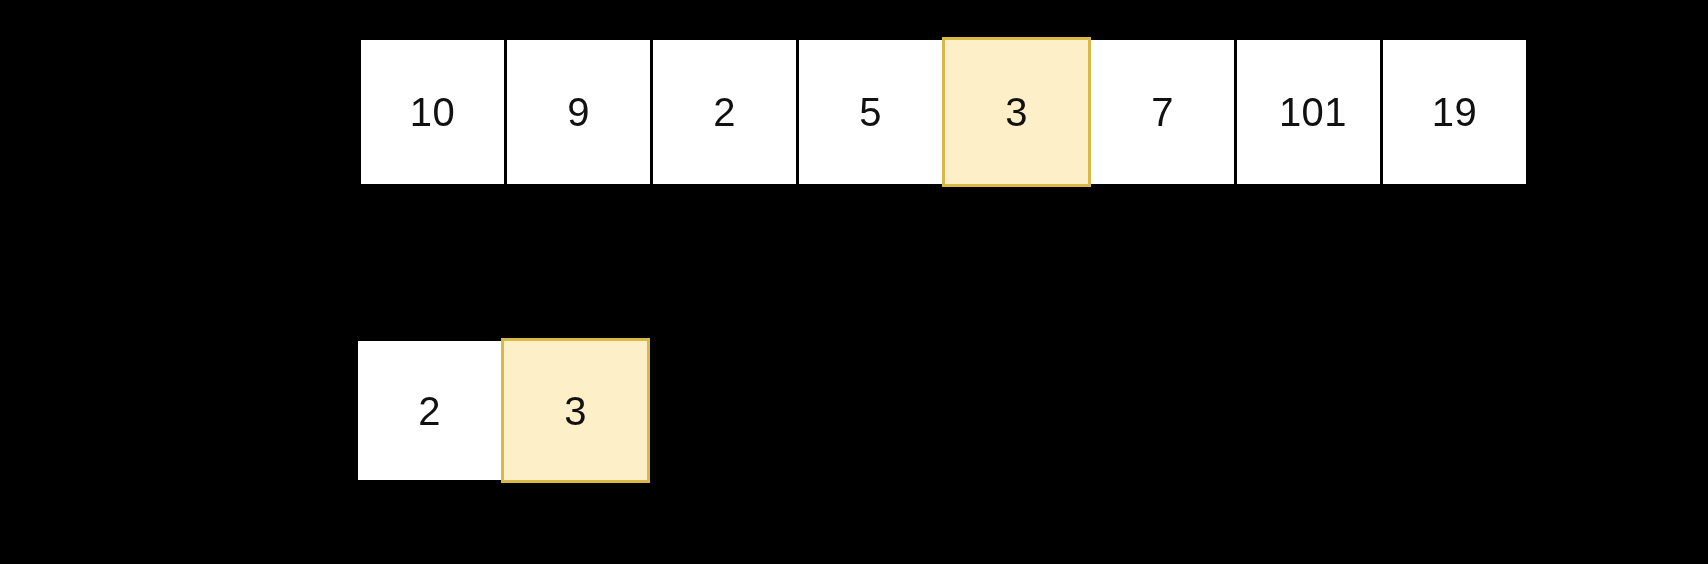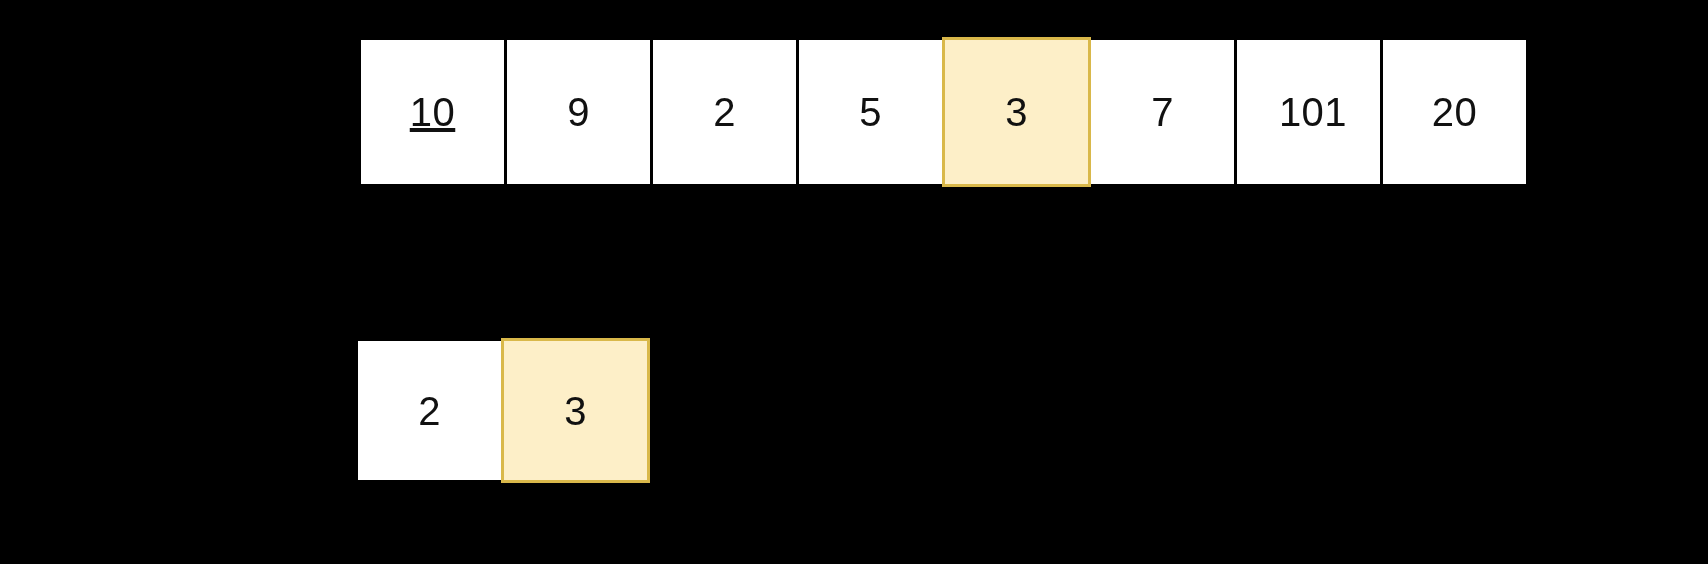--- a/index.html
+++ b/index.html
@@ -82,21 +82,21 @@
     display: block;
     pointer-events: none;
   }
 </style>
 </head>
 <body style="background: rgb(0, 0, 0);">
 
 <div class="canvas">
 
   <div class="array-row" id="top-row">
-      <div class="cell" style="background: rgb(255, 255, 255); border-color: rgb(0, 0, 0); color: rgb(17, 17, 17); text-decoration: underline;">
+      <div class="cell" style="background: rgb(255, 255, 255); border-color: rgb(0, 0, 0); color: rgb(17, 17, 17);">
         <span class="cell-value">10</span>
       </div>
       <div class="cell" style="background: rgb(255, 255, 255); border-color: rgb(0, 0, 0); color: rgb(17, 17, 17);">
         <span class="cell-value">9</span>
       </div>
       <div class="cell" style="background: rgb(255, 255, 255); border-color: rgb(0, 0, 0); color: rgb(17, 17, 17);">
         <span class="cell-value">2</span>
       </div>
       <div class="cell" style="background: rgb(255, 255, 255); border-color: rgb(0, 0, 0); color: rgb(17, 17, 17);">
         <span class="cell-value">5</span>
@@ -104,21 +104,21 @@
       <div class="cell highlight" style="background: rgb(253, 239, 200); border-color: rgb(217, 184, 74); color: rgb(17, 17, 17);">
         <span class="cell-value">3</span>
       </div>
       <div class="cell" style="background: rgb(255, 255, 255); border-color: rgb(0, 0, 0); color: rgb(17, 17, 17);">
         <span class="cell-value">7</span>
       </div>
       <div class="cell" style="background: rgb(255, 255, 255); border-color: rgb(0, 0, 0); color: rgb(17, 17, 17); padding-left: 9px;">
         <span class="cell-value">101</span>
       </div>
       <div class="cell" style="background: rgb(255, 255, 255); border-color: rgb(0, 0, 0); color: rgb(17, 17, 17);">
-        <span class="cell-value">20</span>
+        <span class="cell-value">19</span>
       </div>
     </div>
 
   <div class="array-row" id="bottom-row">
       <div class="cell" style="background: rgb(255, 255, 255); border-color: rgb(0, 0, 0); color: rgb(17, 17, 17);">
         <span class="cell-value">2</span>
       </div>
       <div class="cell highlight" style="background: rgb(253, 239, 200); border-color: rgb(217, 184, 74); color: rgb(17, 17, 17);">
         <span class="cell-value">3</span>
       </div>

